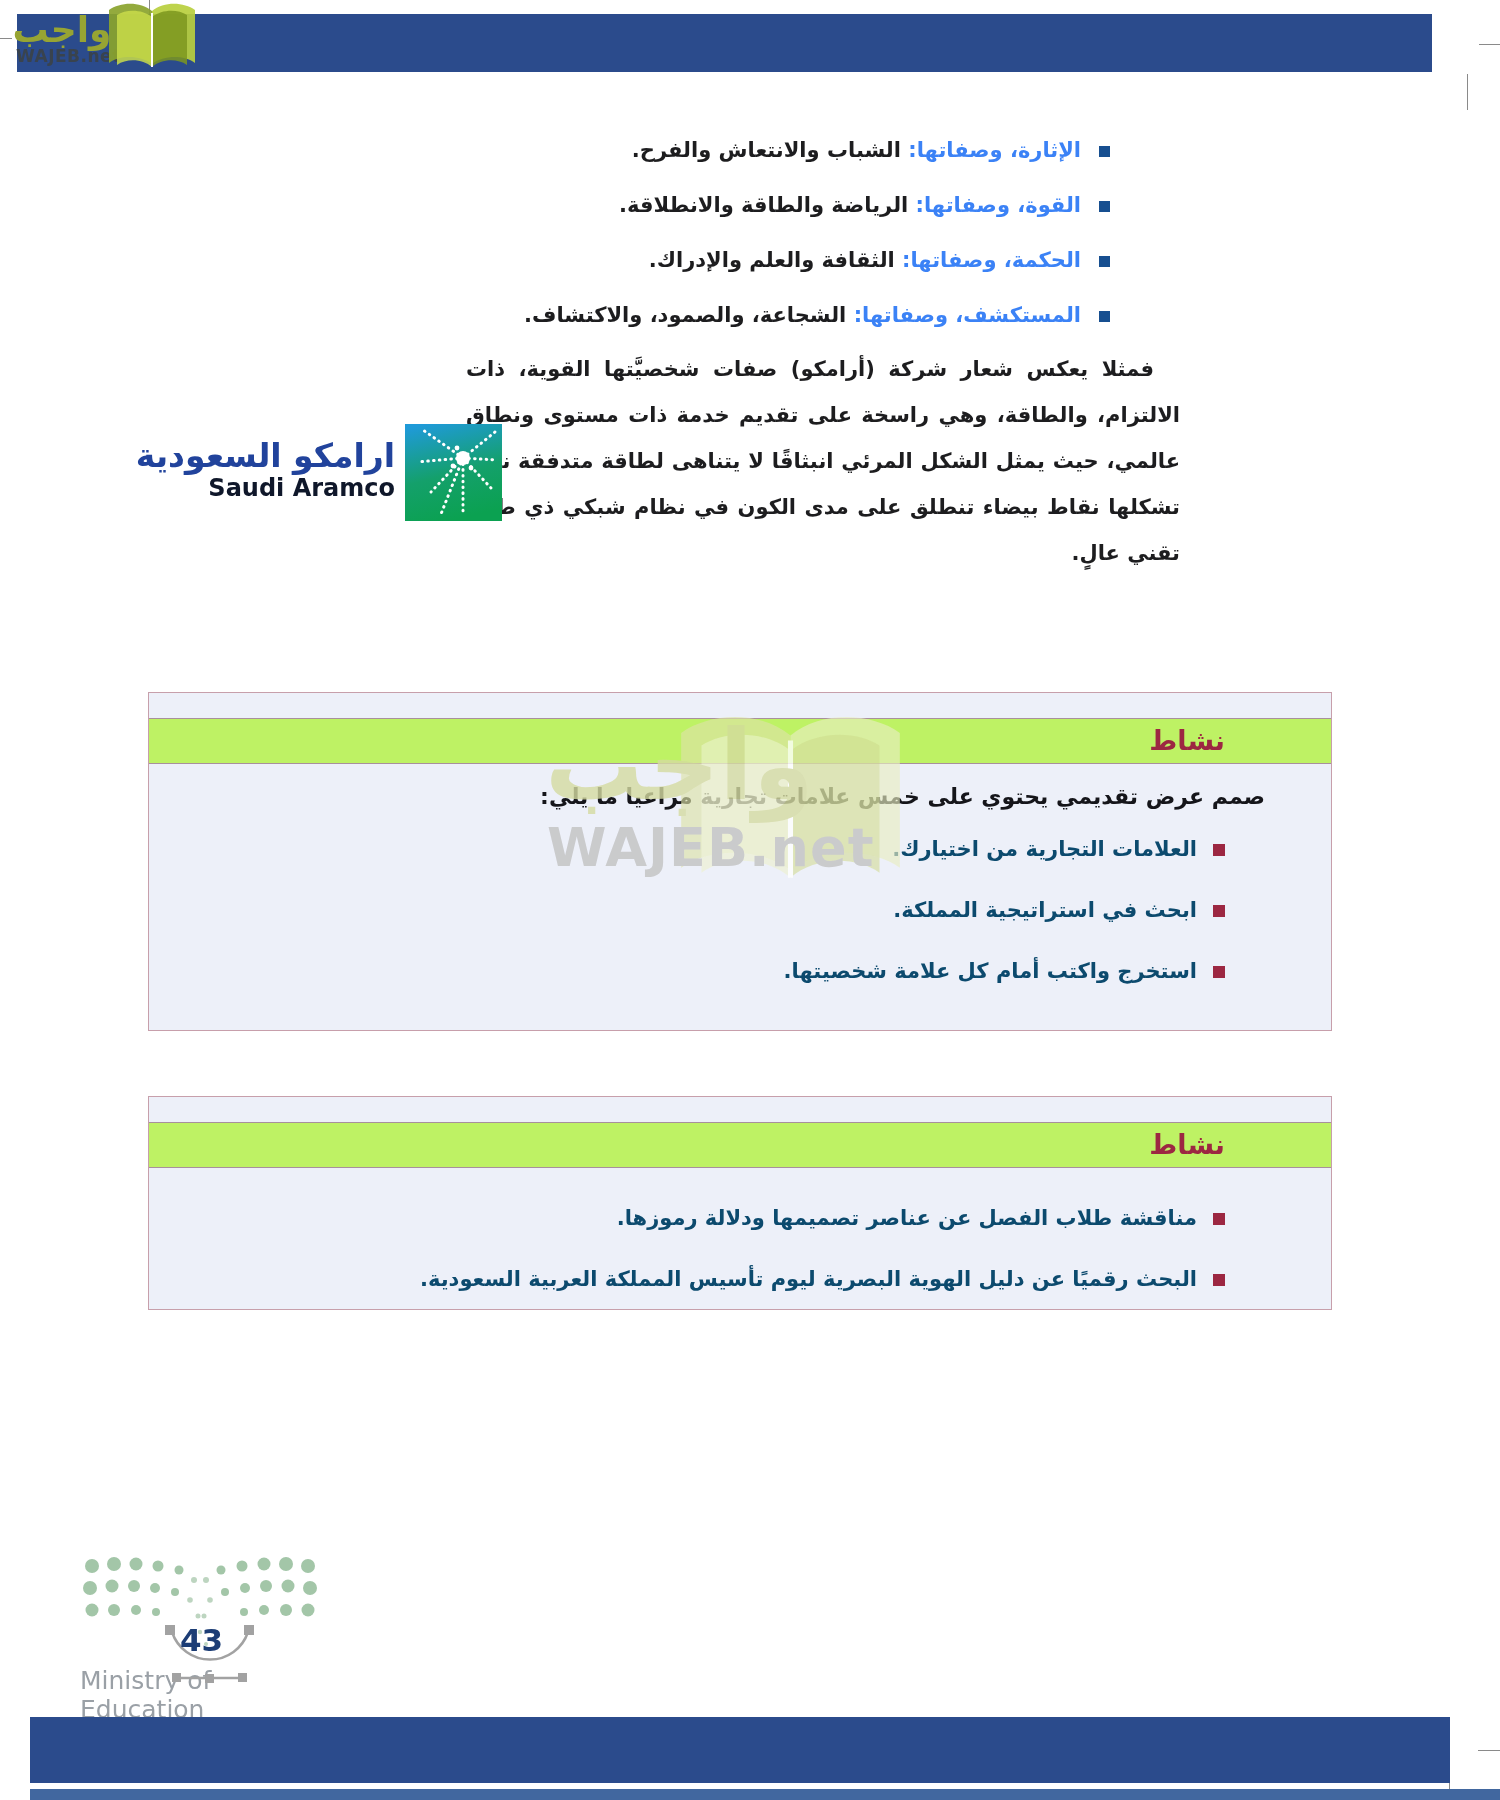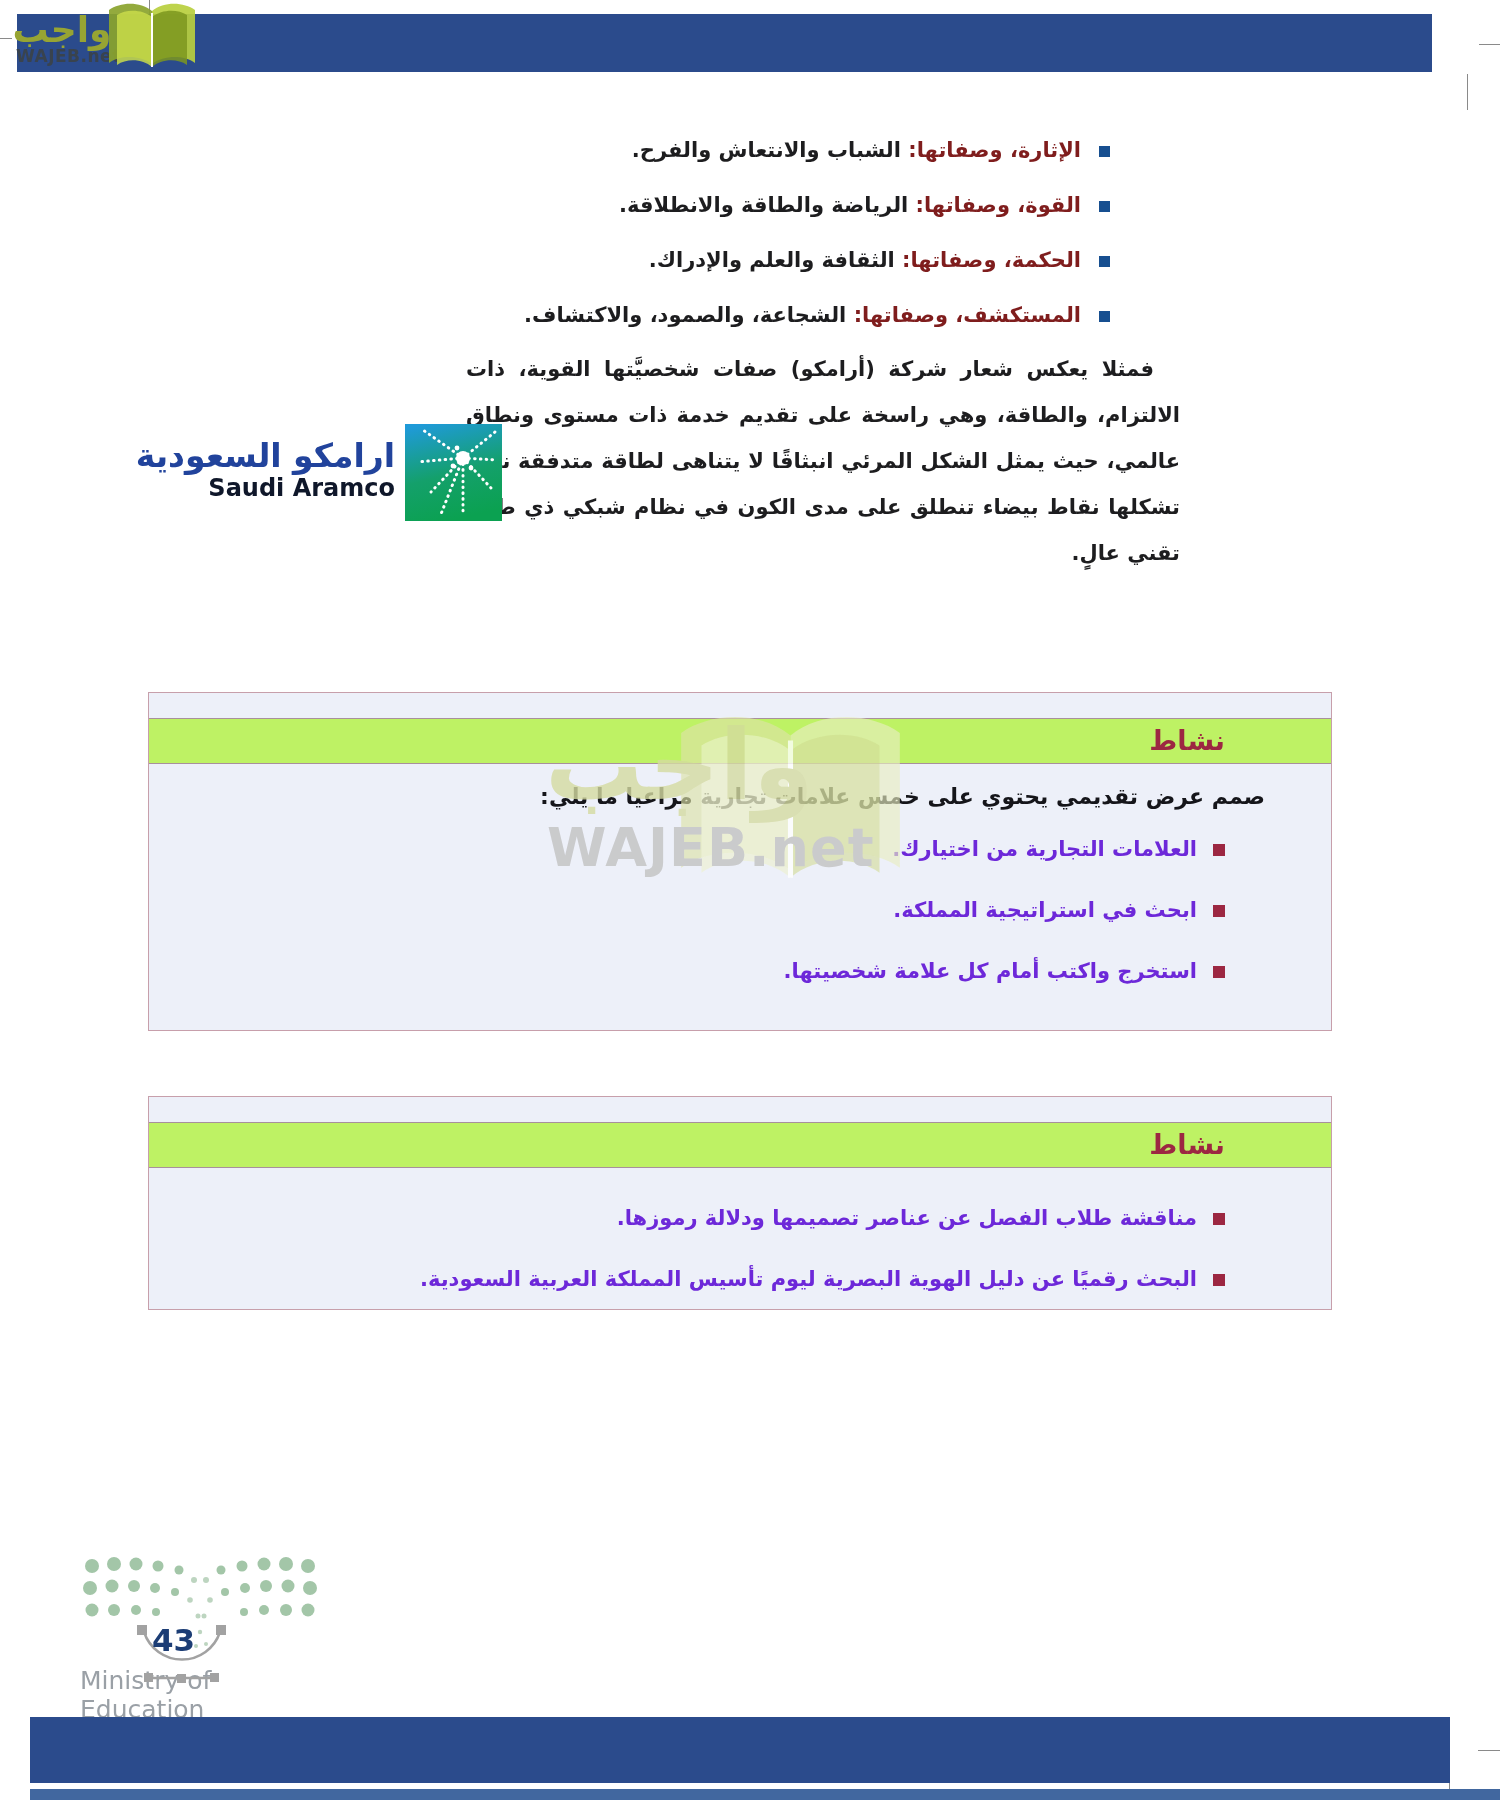--- a/index.html
+++ b/index.html
@@ -18,21 +18,21 @@
   .brand{position:absolute;left:8px;top:0;width:200px;height:90px;z-index:5;}
   .brand-ar{position:absolute;left:4px;top:12px;width:100px;text-align:center;
             font-size:36px;font-weight:700;color:#97a433;line-height:1;}
   .brand-en{position:absolute;left:8px;top:46px;font-size:17px;font-weight:700;color:#39434e;letter-spacing:.5px;}
   .brand-book{position:absolute;left:98px;top:1px;}
 
   
   .traits{position:absolute;right:390px;top:136px;direction:rtl;text-align:right;}
   .traits .row{margin-bottom:27px;font-size:21px;font-weight:700;color:#1d1d1f;line-height:28px;}
   .sq-blue{display:inline-block;width:11px;height:11px;background:#174f90;margin-left:18px;}
-  .trait-lead{color:#7f1d1d;}
+  .trait-lead{color:#3b82f6;}
 
   
   .para{position:absolute;right:320px;top:346px;width:714px;direction:rtl;
         font-size:21px;font-weight:700;color:#1d1d1f;line-height:46px;
         text-align:justify;text-indent:26px;}
 
   
   .aramco{position:absolute;left:133px;top:424px;display:flex;direction:ltr;align-items:flex-start;}
   .aramco-text{width:262px;text-align:right;padding-top:14px;}
   .aramco-ar{font-size:33px;font-weight:700;color:#21439c;line-height:1.1;}
@@ -42,39 +42,39 @@
   
   .activity{position:absolute;left:148px;width:1182px;background:#edf0f9;border:1px solid #c79fab;}
   .act-band{position:absolute;left:0;right:0;top:25px;height:44px;background:#bef264;
             border-top:1px solid #a8909c;border-bottom:1px solid #a8909c;}
   .act-title{display:block;direction:rtl;text-align:right;padding-right:106px;
              line-height:44px;font-size:27px;font-weight:700;color:#9c2742;}
   .act-body{position:absolute;left:0;right:0;top:71px;bottom:0;direction:rtl;
             padding:20px 66px 0 60px;box-sizing:border-box;}
   .act-intro{font-size:22px;font-weight:700;color:#15151a;text-align:right;margin:0 0 26px 0;}
   .act-list{list-style:none;margin:0;padding:0 40px 0 0;}
-  .act-list li{font-size:21px;font-weight:700;color:#6d28d9;text-align:right;margin-bottom:33px;line-height:28px;}
+  .act-list li{font-size:21px;font-weight:700;color:#0c4a6e;text-align:right;margin-bottom:33px;line-height:28px;}
   .sq-maroon{display:inline-block;width:12px;height:12px;background:#9c2742;margin-left:16px;}
   .act2 .act-body{padding-top:36px;}
 
   
   .wm{position:absolute;left:545px;top:710px;width:390px;height:180px;z-index:6;opacity:.8;pointer-events:none;}
   .wm-book{position:absolute;left:118px;top:0;}
   .wm-ar{position:absolute;left:0;top:6px;font-size:98px;font-weight:700;color:#d5dba1;line-height:1;}
   .wm-en{position:absolute;left:2px;top:106px;font-size:54px;font-weight:700;color:#c2c2c2;letter-spacing:1px;}
 
   
   .ministry{position:absolute;left:80px;top:1552px;width:260px;}
   .min-dots{display:block;}
   .min-ar{direction:rtl;text-align:right;font-size:42px;font-weight:400;color:#9aa0a6;
           margin-top:4px;letter-spacing:2px;width:238px;}
   .min-en{font-size:25px;color:#9aa0a6;margin-top:4px;}
   .min-year{font-size:23px;color:#9aa0a6;margin-top:6px;}
 
-  .page-num-wrap{position:absolute;left:132px;top:1616px;width:100px;height:72px;z-index:7;}
+  .page-num-wrap{position:absolute;left:160px;top:1616px;width:100px;height:72px;z-index:7;}
   .page-num-arc{position:absolute;left:0;top:8px;}
   .page-num{position:absolute;left:20px;top:6px;font-size:31px;font-weight:700;color:#1c3d75;}
 </style>
 </head>
 <body>
 
 <div class="page">
 
   <div class="crop" style="left:149px;top:0;width:1px;height:20px;"></div>
   <div class="crop" style="left:0;top:38px;width:12px;height:1px;"></div>

